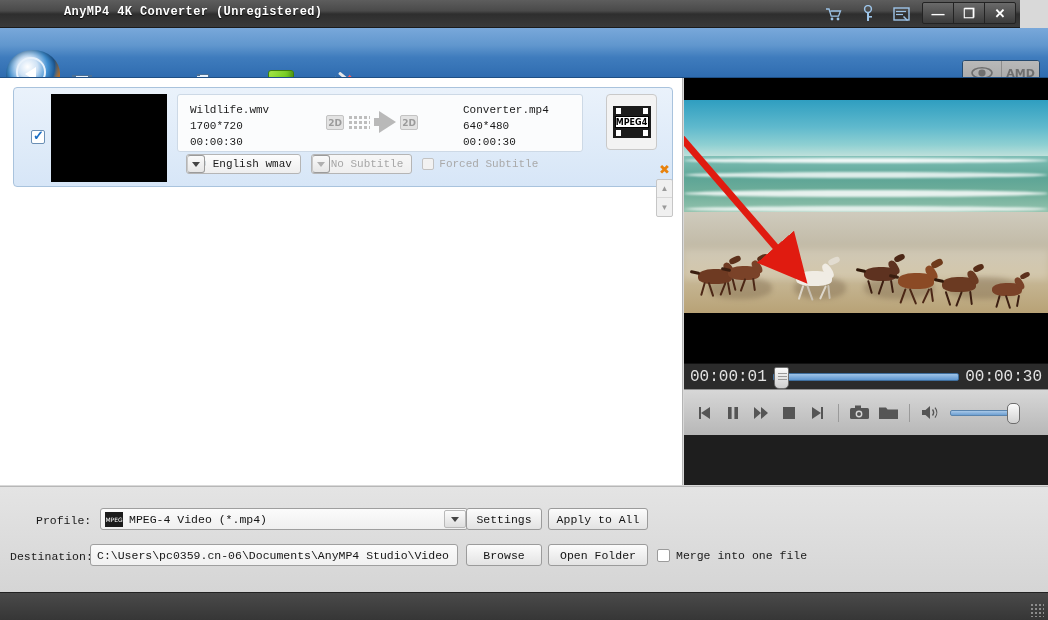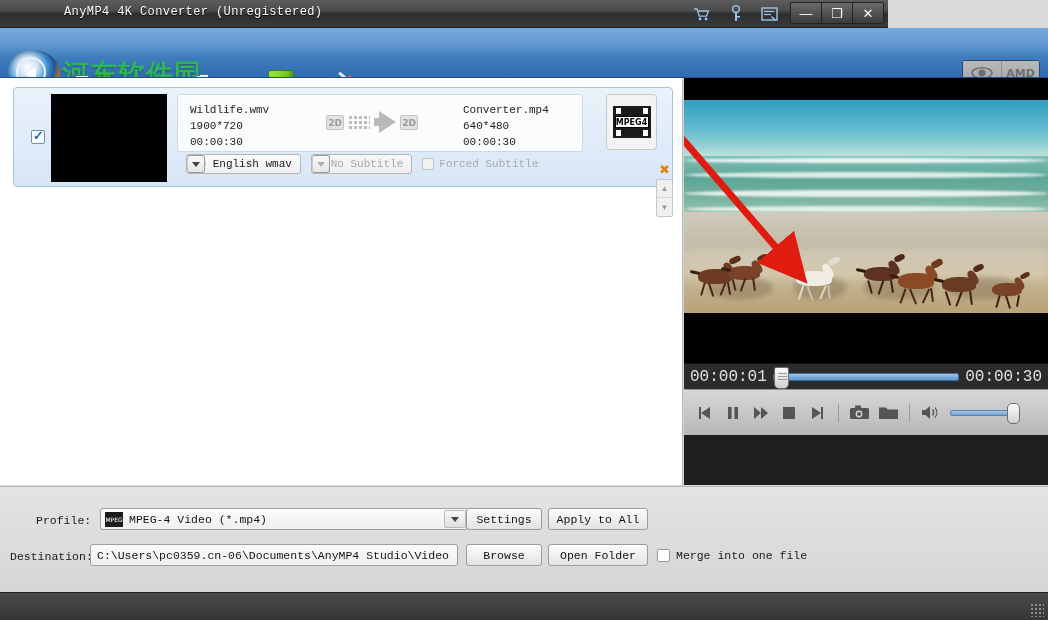--- a/index.html
+++ b/index.html
@@ -6,23 +6,24 @@
   html,body { width:1048px; height:620px; overflow:hidden; }
   body {
     font-family: "Liberation Sans", sans-serif;
     background:#d9d9d9;
     -webkit-font-smoothing: none;
   }
   .app { position:relative; width:1048px; height:620px; background:#d9d9d9; }
 
   
   .titlebar{
-    position:absolute; left:0; top:0; width:888px; height:28px;
+    position:absolute; left:0; top:0; width:1020px; height:28px;
     background:linear-gradient(to bottom,#5d5d5d 0%,#4a4a4a 40%,#2e2e2e 52%,#3a3a3a 100%);
     border-bottom:1px solid #1b1b1b;
+    font-weight:bold;
   }
   .title-text{
     position:absolute; left:64px; top:5px;
     color:#ffffff; font-size:12px; font-family:"Liberation Mono", monospace;
     letter-spacing:.4px; text-shadow:0 1px 1px #000;
     white-space:nowrap;
   }
   .tb-icons{ position:absolute; right:108px; top:4px; display:flex; gap:14px; align-items:center;}
   .tb-ic{ width:20px;height:20px; display:flex;align-items:center;justify-content:center; cursor:pointer;}
   .win-btns{ position:absolute; right:4px; top:2px; display:flex; }
@@ -323,21 +324,20 @@
       <div class="win-btn">✕</div>
     </div>
   </div>
 
   <div class="toolbar">
     <div class="logo">
       <div class="disc"></div>
         <div class="inner"></div>
         <div class="tri"></div>
     </div>
-    <div class="watermark">河东软件园</div>
     <div class="watermark2">www.pc0359.cn</div>
 
     <div class="tbtn" style="left:70px;">
       <div class="filmicon">
         <div class="body"></div>
           <div class="strip s1"></div>
           <div class="strip s2"></div>
 
       </div>
       <span>Add File</span>
@@ -391,21 +391,21 @@
 
   <div class="filelist">
     <div class="file-row">
 
       <div class="chk"></div>
       <div class="thumb"></div>
 
       <div class="info-box">
         <div class="src-info">
           <div class="mono">Wildlife.wmv</div>
-          <div class="mono">1900*720</div>
+          <div class="mono">1700*720</div>
           <div class="mono">00:00:30</div>
         </div>
 
         <div class="arrow-grp">
           <div class="tag2d">2D</div>
           <div class="dots"></div>
           <div style="display:flex;align-items:center;">
             <div class="arrow-tail"></div>
               <div class="bigarrow"></div>
           </div>

